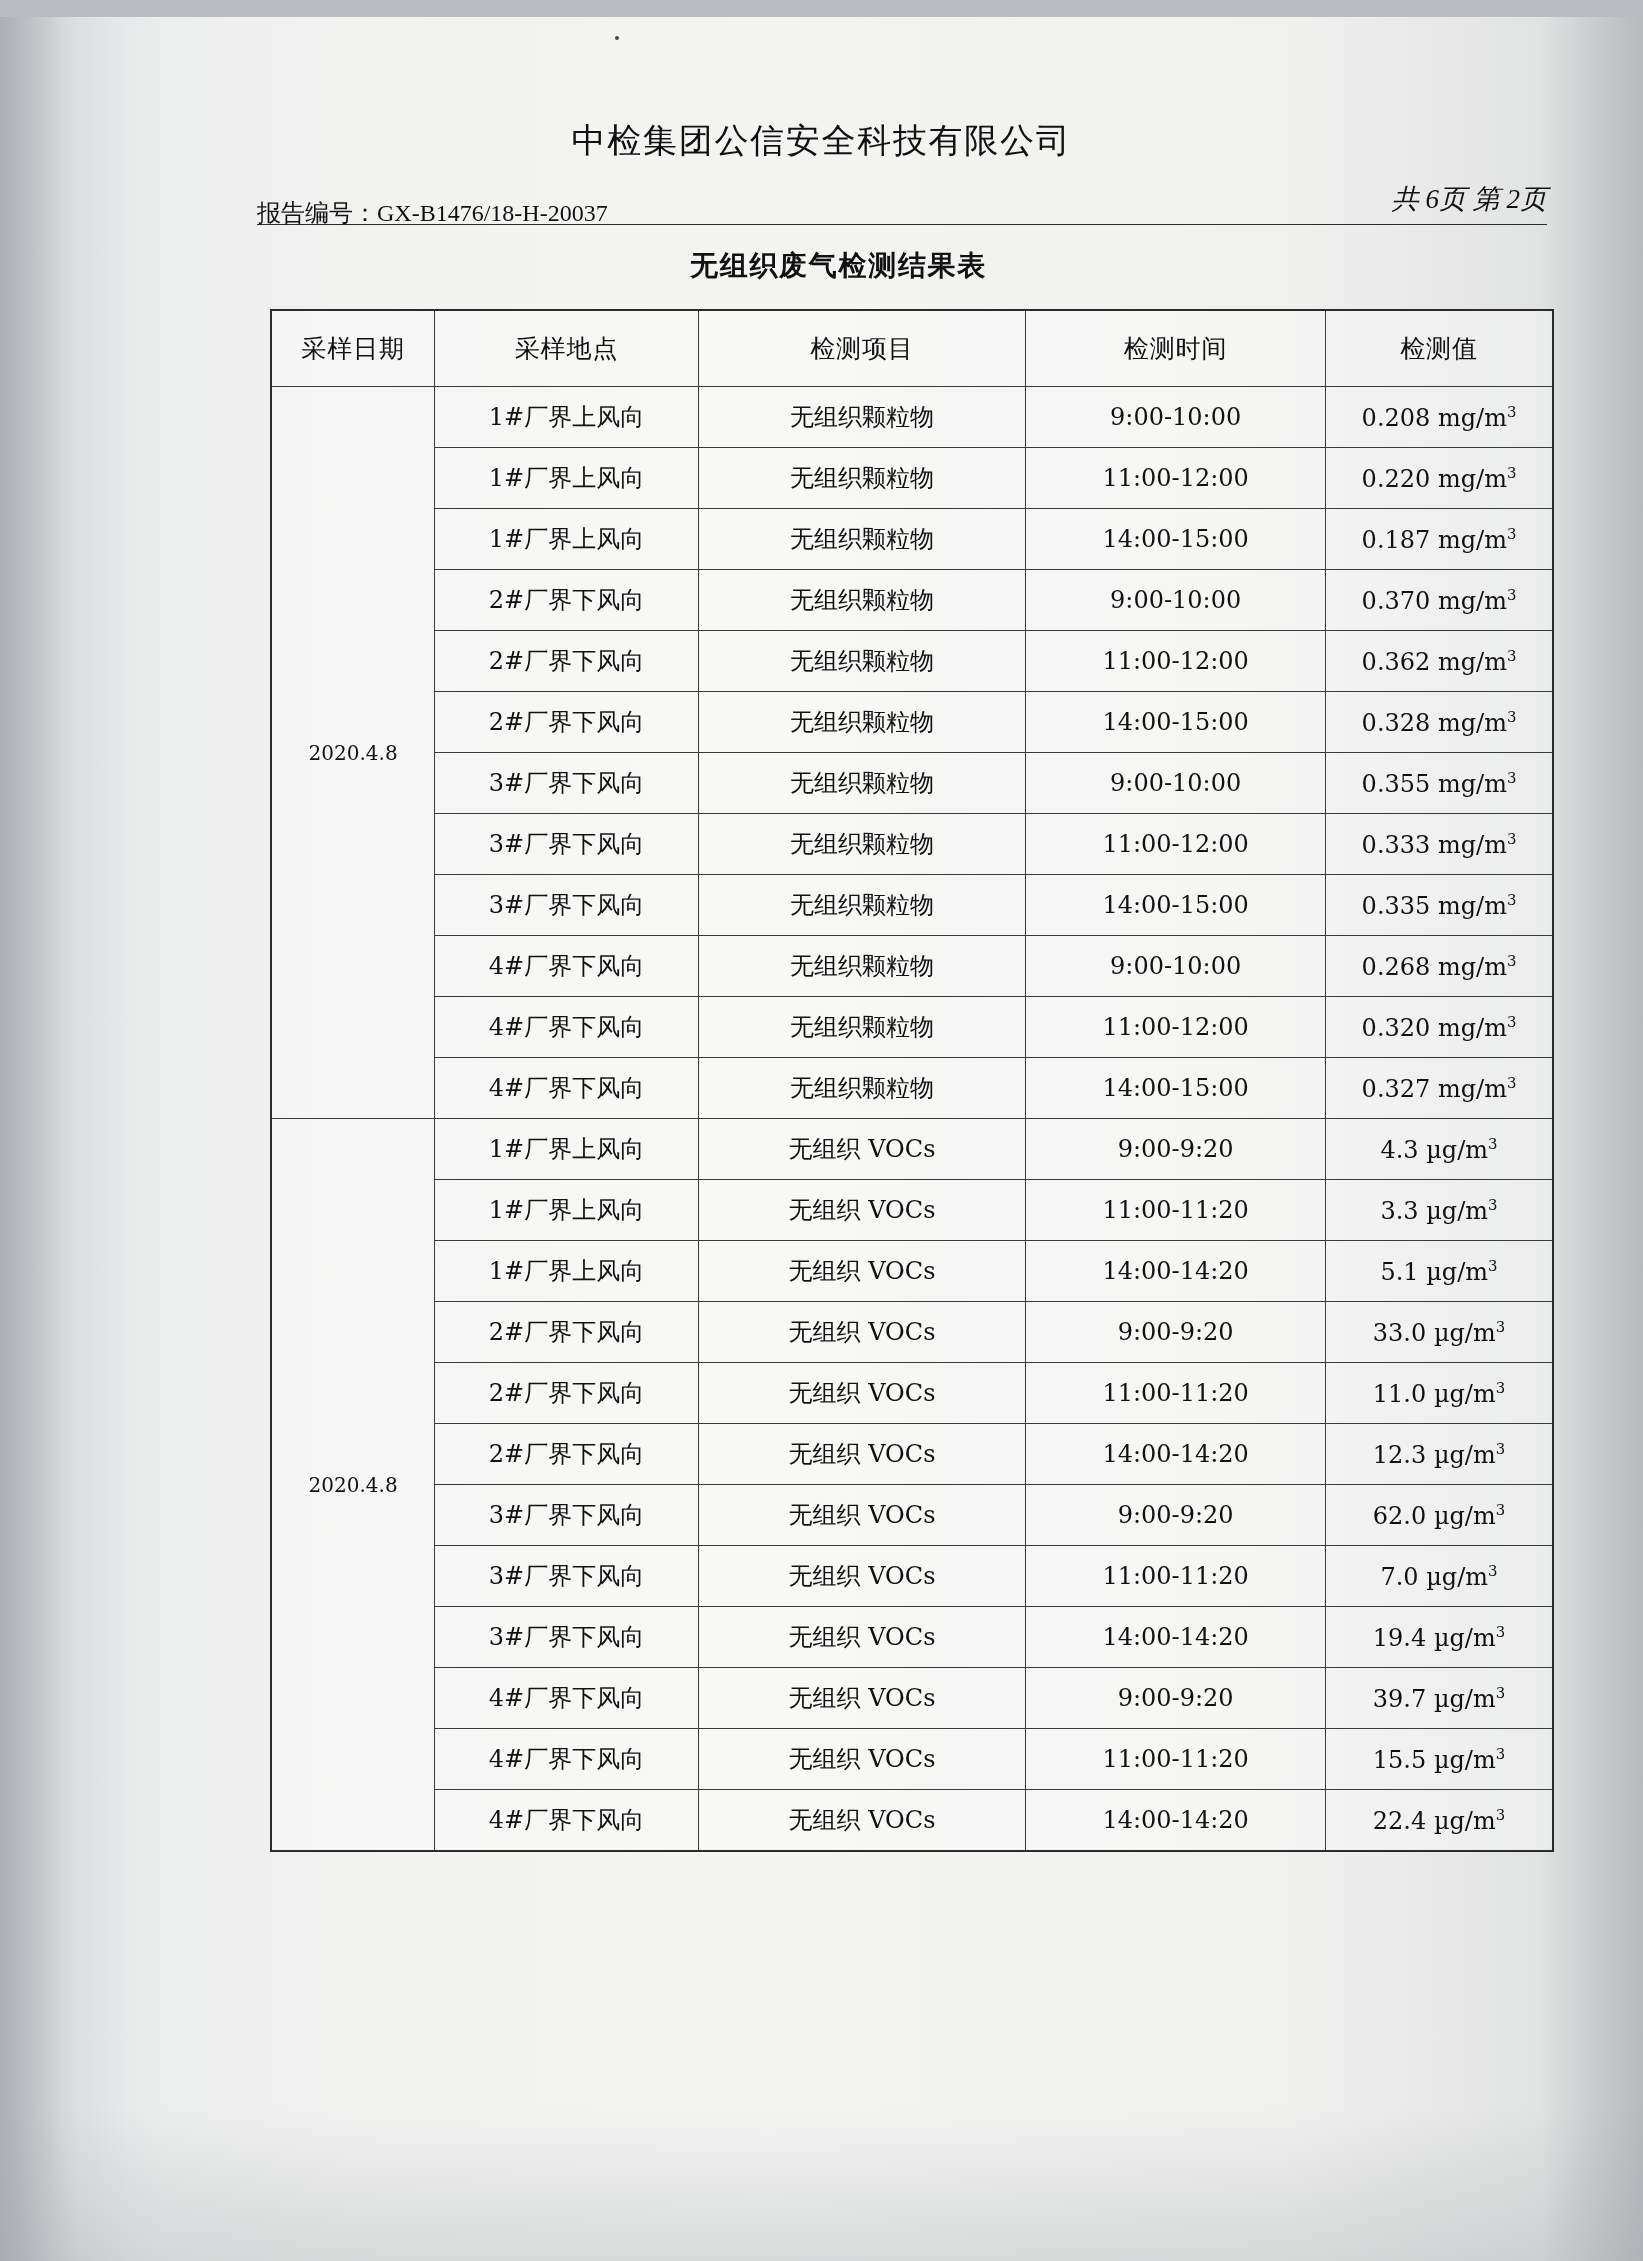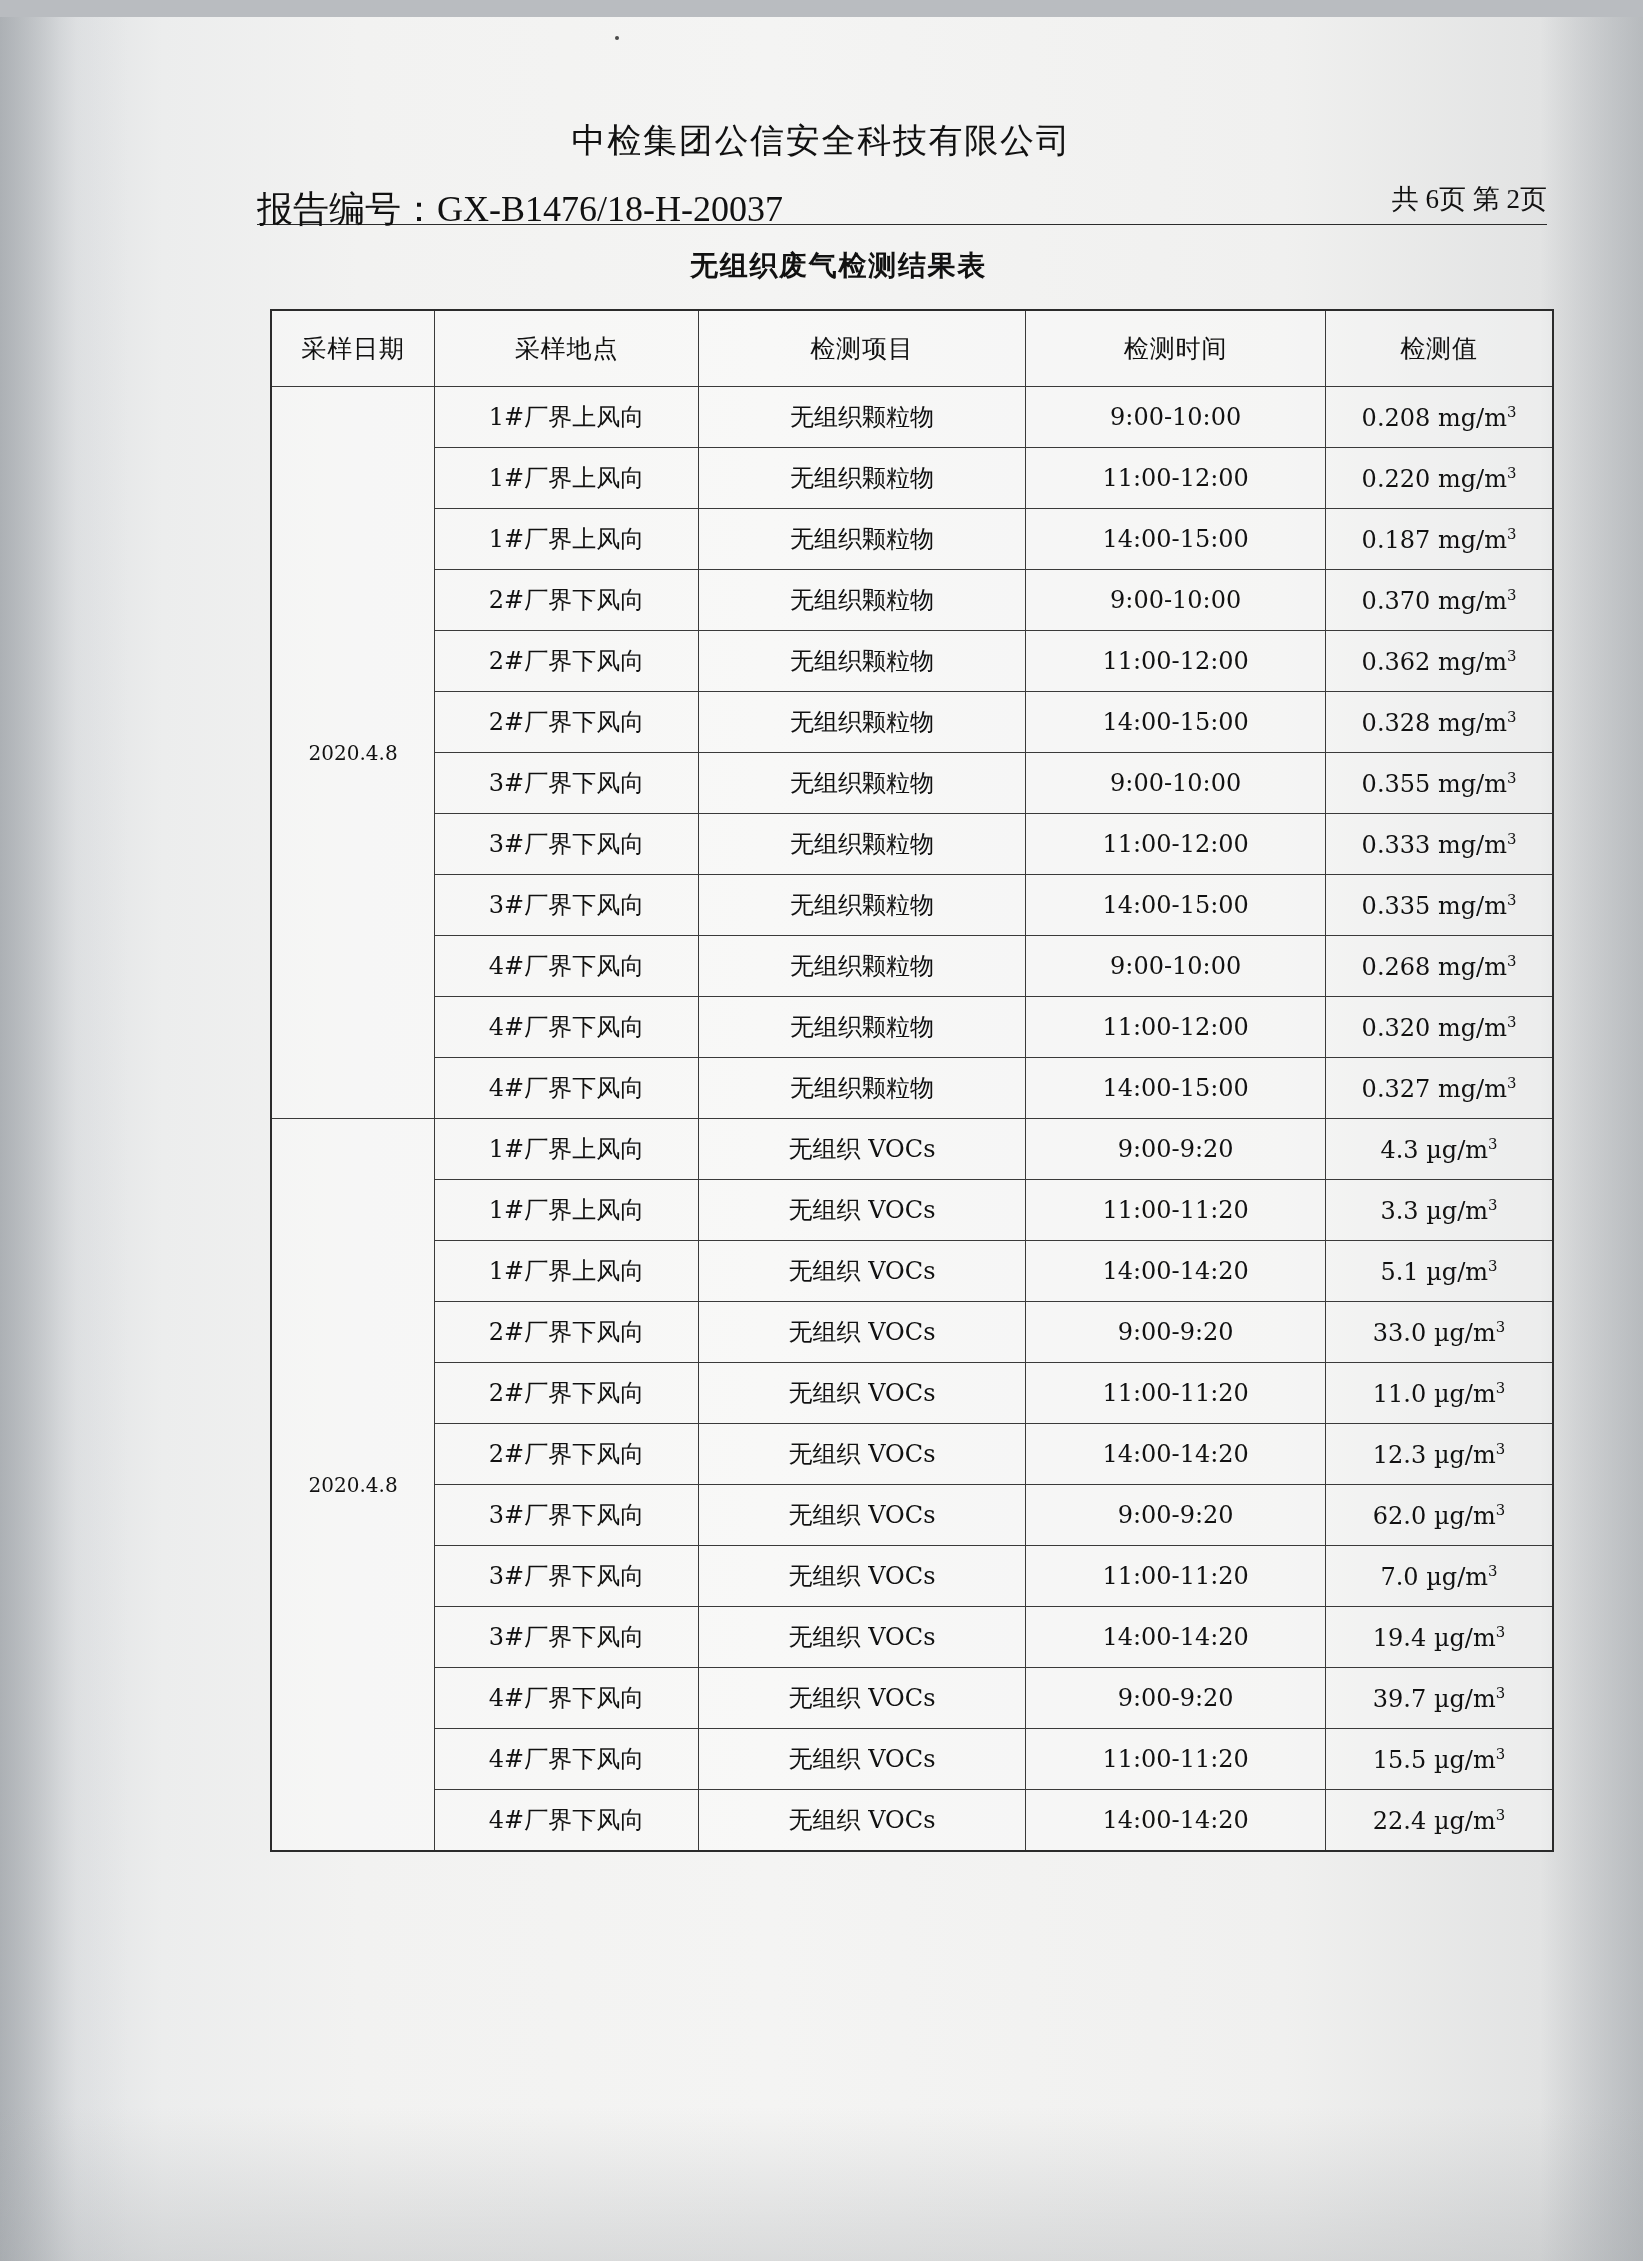--- a/index.html
+++ b/index.html
@@ -66,30 +66,31 @@
   }
   .meta-row {
     position: relative;
     margin: 17px 96px 0 257px;
     height: 43px;
     border-bottom: 1.7px solid #2b2b2b;
   }
   .report-no {
     position: absolute;
     left: 0;
-    top: 4px;
-    font-size: 36px;
+    top: 16px;
+    font-size: 24px;
     white-space: nowrap;
   }
   .page-no {
     position: absolute;
     right: 0;
     top: 0;
     font-size: 27px;
     white-space: nowrap;
+    font-style: italic;
   }
   .table-title {
     text-align: center;
     font-size: 28px;
     font-weight: bold;
     letter-spacing: 1.7px;
     margin-top: 22px;
     margin-left: 34px;
     font-family: Liberation Mono, monospace;
   }

